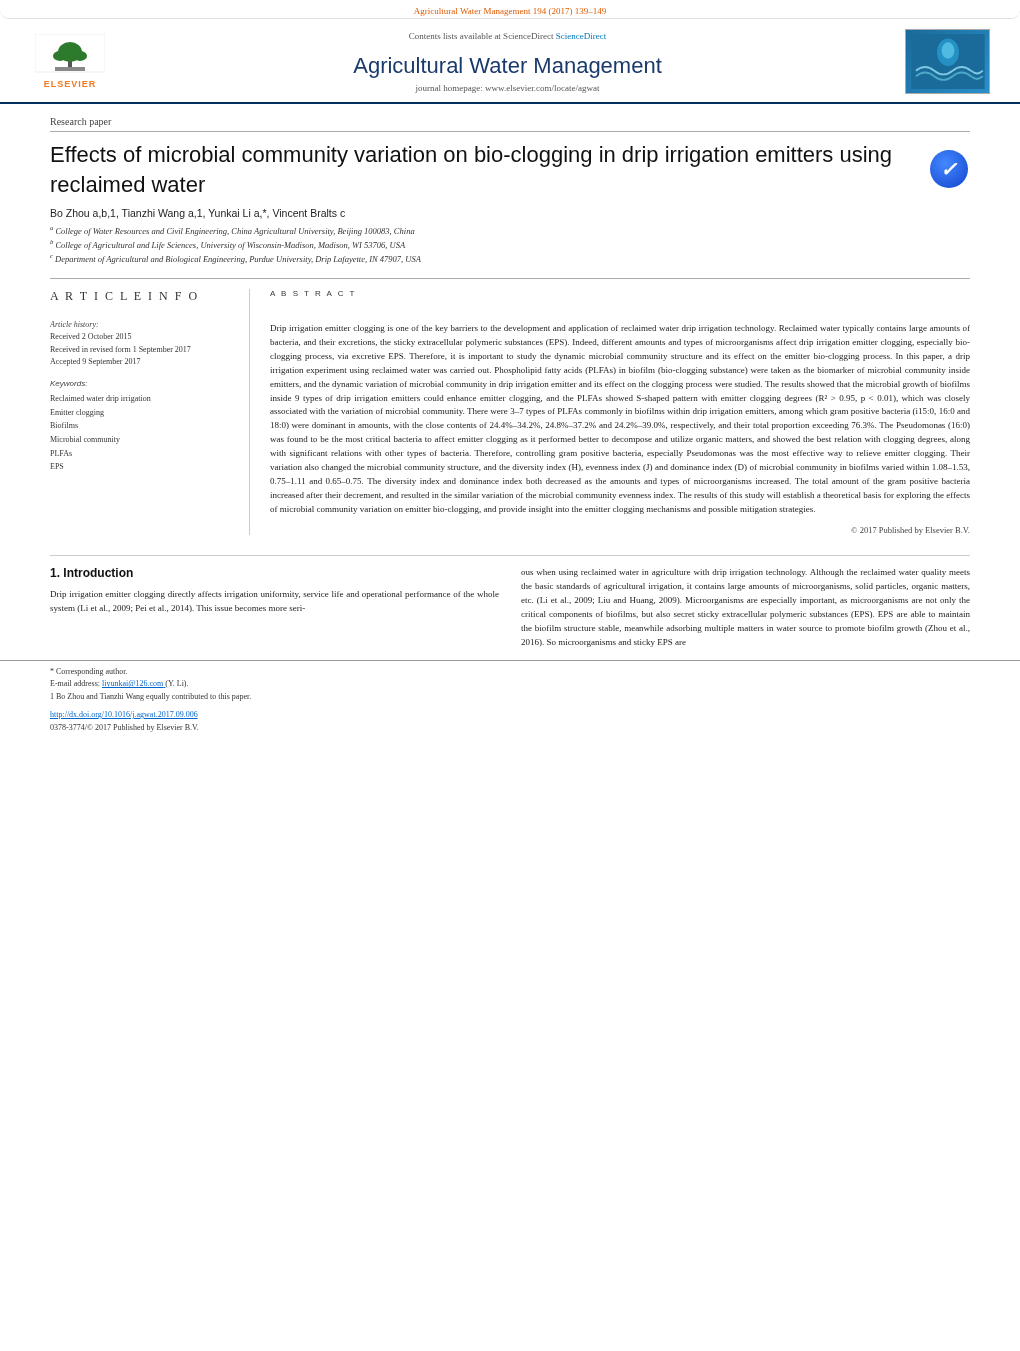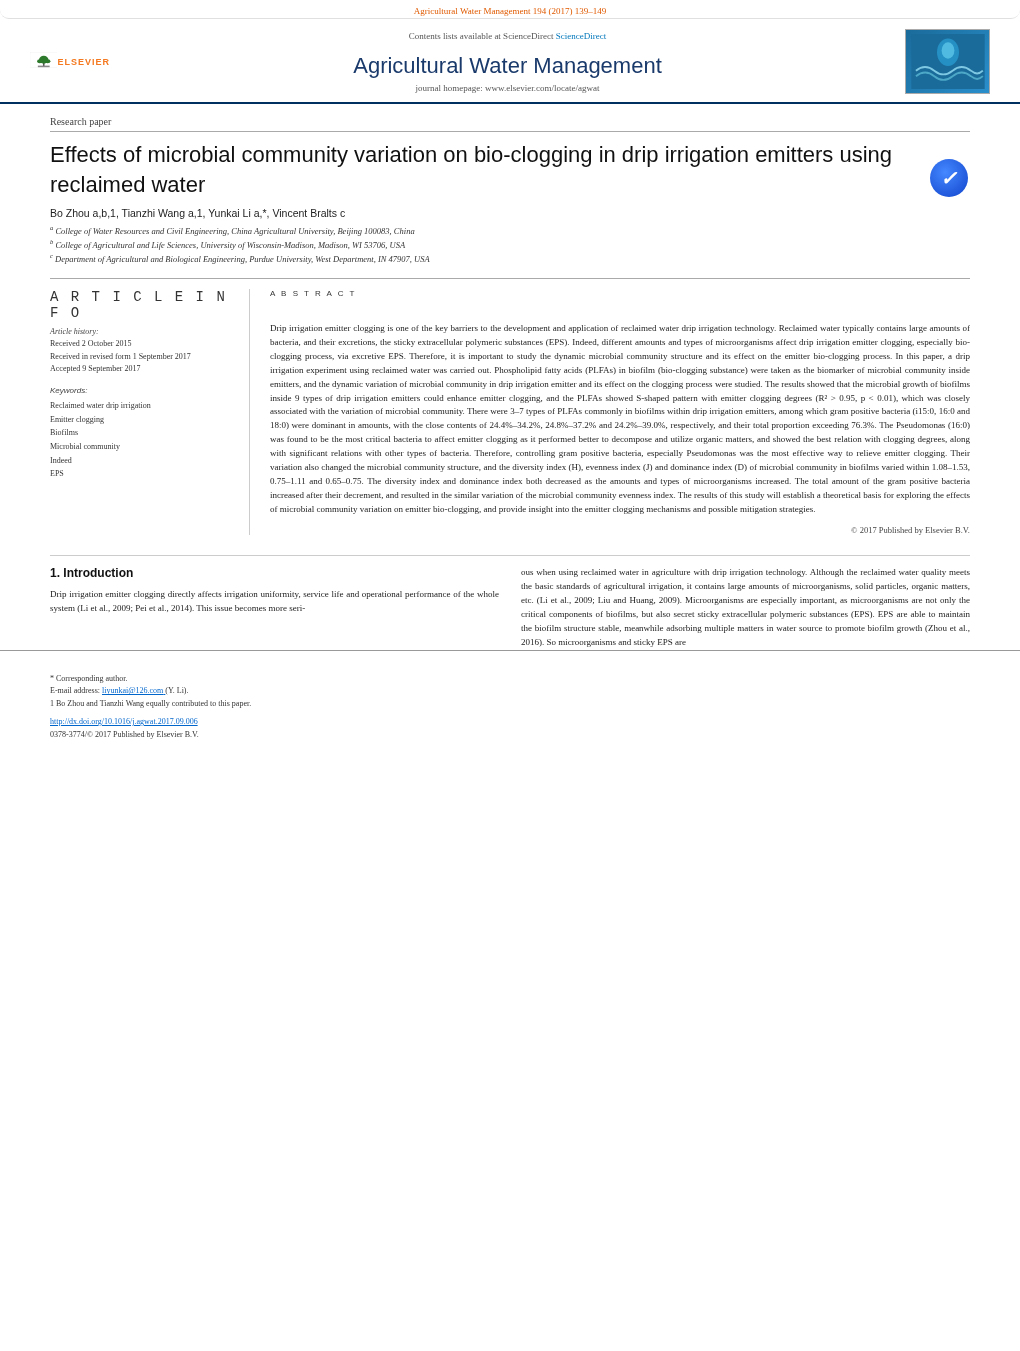--- a/index.html
+++ b/index.html
@@ -26,21 +26,21 @@
       align-items: center;
       justify-content: space-between;
       padding: 10px 30px 8px 30px;
       border-bottom: 2px solid #003060;
     }
 
     .elsevier-logo {
       width: 80px;
       height: 55px;
       display: flex;
-      flex-direction: row;
+      flex-direction: column;
       align-items: center;
       justify-content: center;
     }
 
     .elsevier-text {
       font-size: 9px;
       color: #f47920;
       font-family: Arial, sans-serif;
       font-weight: bold;
       letter-spacing: 1px;
@@ -99,21 +99,21 @@
     .research-paper-label {
       font-size: 10px;
       color: #444;
       margin-bottom: 8px;
       border-bottom: 1px solid #aaa;
       padding-bottom: 4px;
     }
 
     .article-title-row {
       display: flex;
-      align-items: flex-end;
+      align-items: center;
       margin-bottom: 8px;
     }
 
     .article-title {
       font-size: 22px;
       font-family: Arial, sans-serif;
       color: #111;
       font-weight: normal;
       line-height: 1.35;
       flex: 1;
@@ -172,26 +172,26 @@
       flex-shrink: 0;
       border-right: 1px solid #ccc;
       padding-right: 14px;
     }
 
     .right-col {
       flex: 1;
     }
 
     .article-info-title {
-      font-family: Liberation Mono, monospace;
-      font-size: 14px;
+      font-family: Liberation Serif, serif;
+      font-size: 12px;
       letter-spacing: 2px;
       text-transform: uppercase;
       color: #333;
-      margin-bottom: 6px;
+      margin-bottom: 16px;
     }
 
     .article-history {
       font-size: 8px;
       color: #444;
       font-style: italic;
       margin-bottom: 2px;
     }
 
     .article-history-item {
@@ -264,22 +264,23 @@
     }
 
     .body-text {
       font-size: 9px;
       color: #222;
       line-height: 1.55;
       text-align: justify;
     }
 
     .footnote-section {
-      padding: 22px 50px 2px 50px;
+      padding: 5px 50px 2px 50px;
       border-top: 1px solid #999;
+      margin-top: 10px;
     }
 
     .footnote-text {
       font-size: 8px;
       color: #333;
       line-height: 1.6;
     }
 
     .footnote-link {
       color: #0066cc;
@@ -368,21 +369,21 @@
     <span>Bo Zhou a,b,1, Tianzhi Wang a,1, Yunkai Li a,*, Vincent Bralts c</span>
   </div>
 
   <div class="affiliation">
     <sup>a</sup> <span>College of Water Resources and Civil Engineering, China Agricultural University, Beijing 100083, China</span>
   </div>
   <div class="affiliation">
     <sup>b</sup> <span>College of Agricultural and Life Sciences, University of Wisconsin-Madison, Madison, WI 53706, USA</span>
   </div>
   <div class="affiliation">
-    <sup>c</sup> <span>Department of Agricultural and Biological Engineering, Purdue University, West Department, IN 47907, USA</span>
+    <sup>c</sup> <span>Department of Agricultural and Biological Engineering, Purdue University, Drip Lafayette, IN 47907, USA</span>
   </div>
 
   <div class="two-column">
 
     <div class="left-col">
       <div class="article-info-title">A R T I C L E   I N F O</div>
 
       <div class="article-history">Article history:</div>
 
       <div class="article-history-item">
@@ -403,21 +404,21 @@
         <div class="keyword-item">
           <span>Emitter clogging</span>
         </div>
         <div class="keyword-item">
           <span>Biofilms</span>
         </div>
         <div class="keyword-item">
           <span>Microbial community</span>
         </div>
         <div class="keyword-item">
-          <span>Indeed</span>
+          <span>PLFAs</span>
         </div>
         <div class="keyword-item">
           <span>EPS</span>
         </div>
       </div>
     </div>
 
     <div class="right-col">
       <div class="abstract-title">A B S T R A C T</div>
       <div class="abstract-text">

